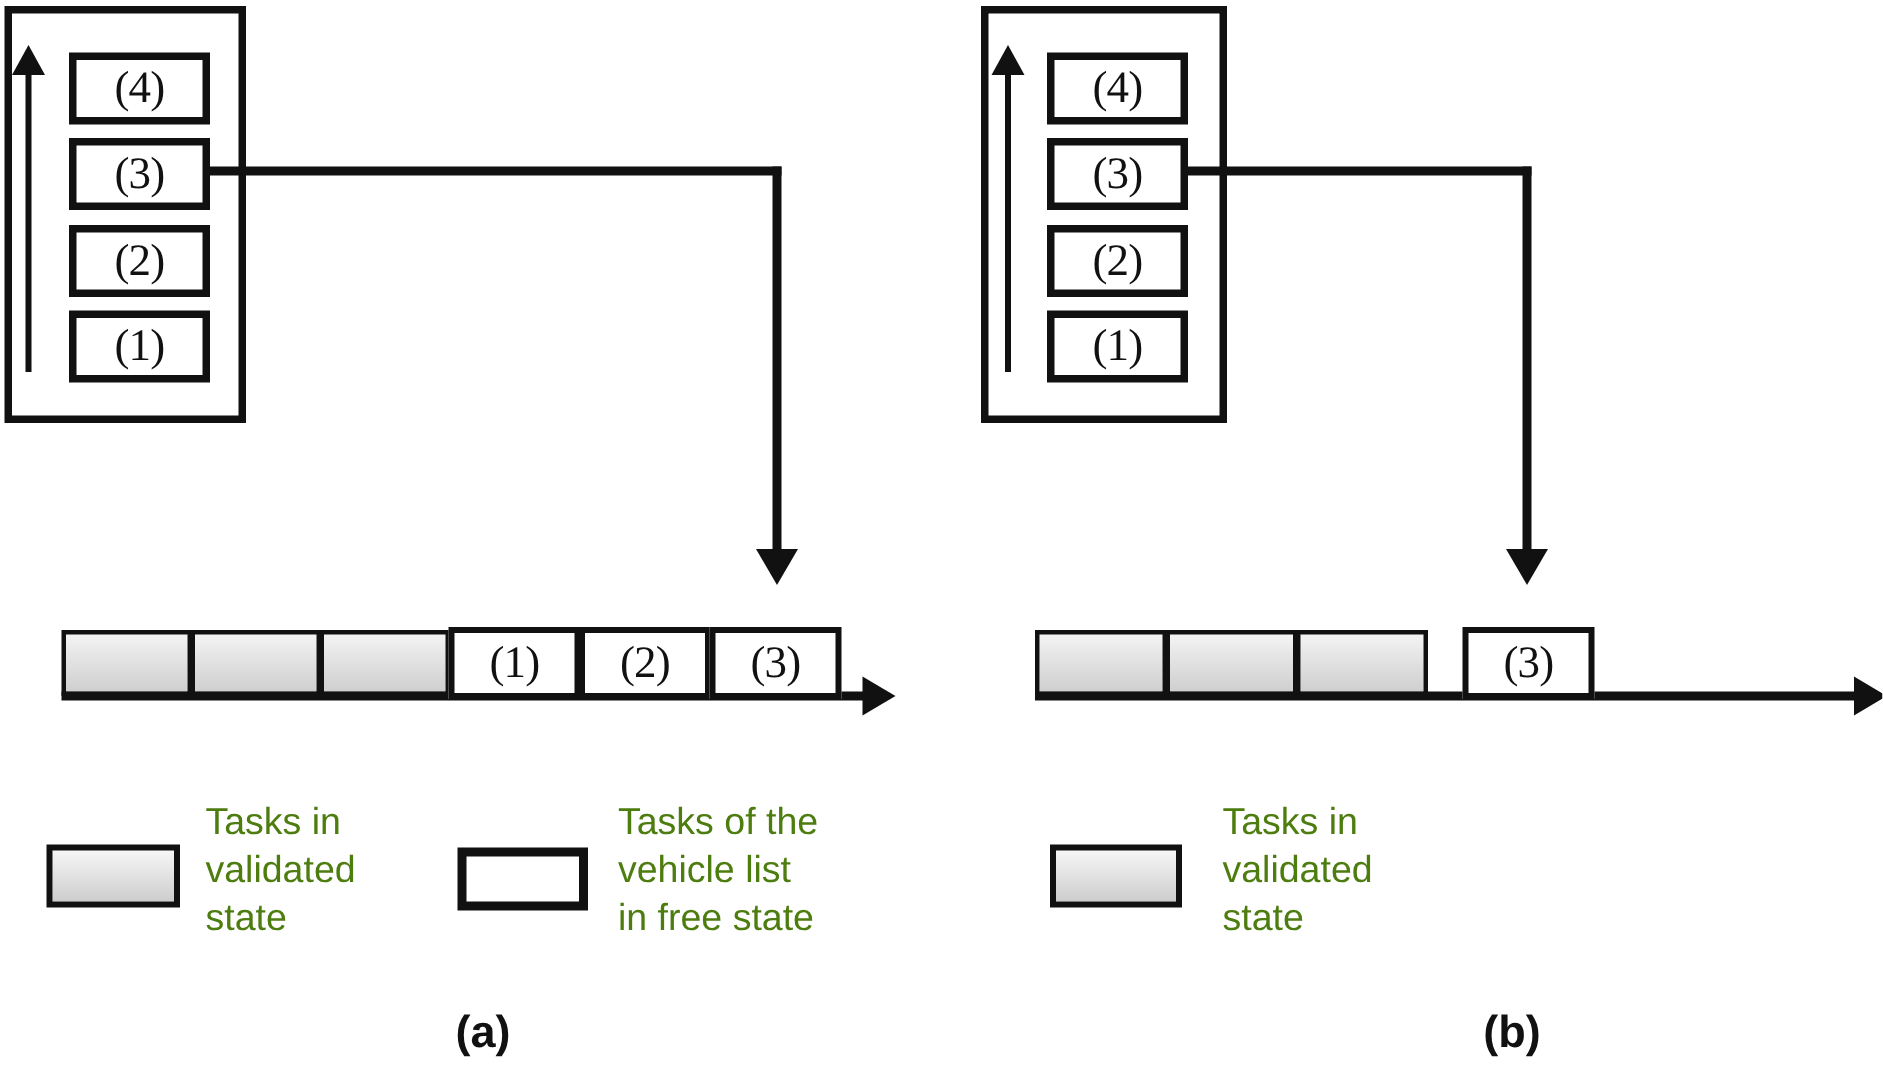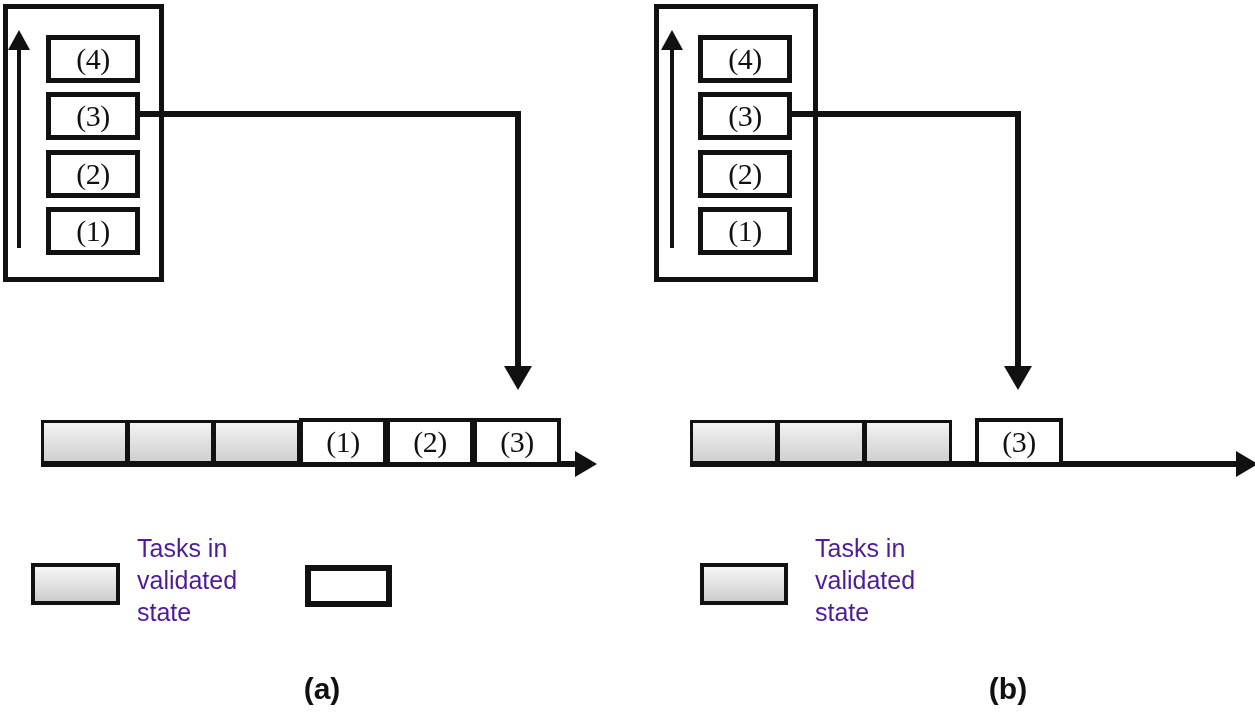--- a/index.html
+++ b/index.html
@@ -125,21 +125,21 @@
   }
   .legend-swatch.free {
     border: 6px solid #111111;
     background: #ffffff;
   }
   .legend-text {
     position: absolute;
     font-family: "Liberation Sans", sans-serif;
     font-size: 25px;
     line-height: 32px;
-    color: #4c1d95;
+    color: #4d7c0f;
     white-space: pre-line;
   }
 
   
   .panel-caption {
     position: absolute;
     font-family: "Liberation Sans", sans-serif;
     font-size: 30px;
     font-weight: bold;
     color: #111111;
@@ -197,20 +197,23 @@
     <div class="slot free" style="left:473px; top:418px; width:88px; height:48px;">
       <span>(3)</span>
     </div>
 
     <div class="legend-swatch validated" style="left:31px; top:563px; width:89px; height:42px;"></div>
     <div class="legend-text" style="left:137px; top:532px; width:150px;">Tasks in
 validated
 state</div>
 
     <div class="legend-swatch free" style="left:305px; top:565px; width:87px; height:42px;"></div>
+    <div class="legend-text" style="left:412px; top:532px; width:180px;">Tasks of the
+vehicle  list
+in free state</div>
 
     <div class="panel-caption" style="left:262px; top:672px; width:120px;">(a)</div>
   </div>
 
   <div class="abs" style="left:628px; top:0; width:627px; height:718px;">
 
     <div class="stack-frame" style="left:26px; top:4px; width:164px; height:278px;"></div>
 
     <div class="up-arrow-shaft" style="left:42px; top:48px; height:200px;"></div>
     <div class="up-arrow-head" style="left:33px; top:30px;"></div>

